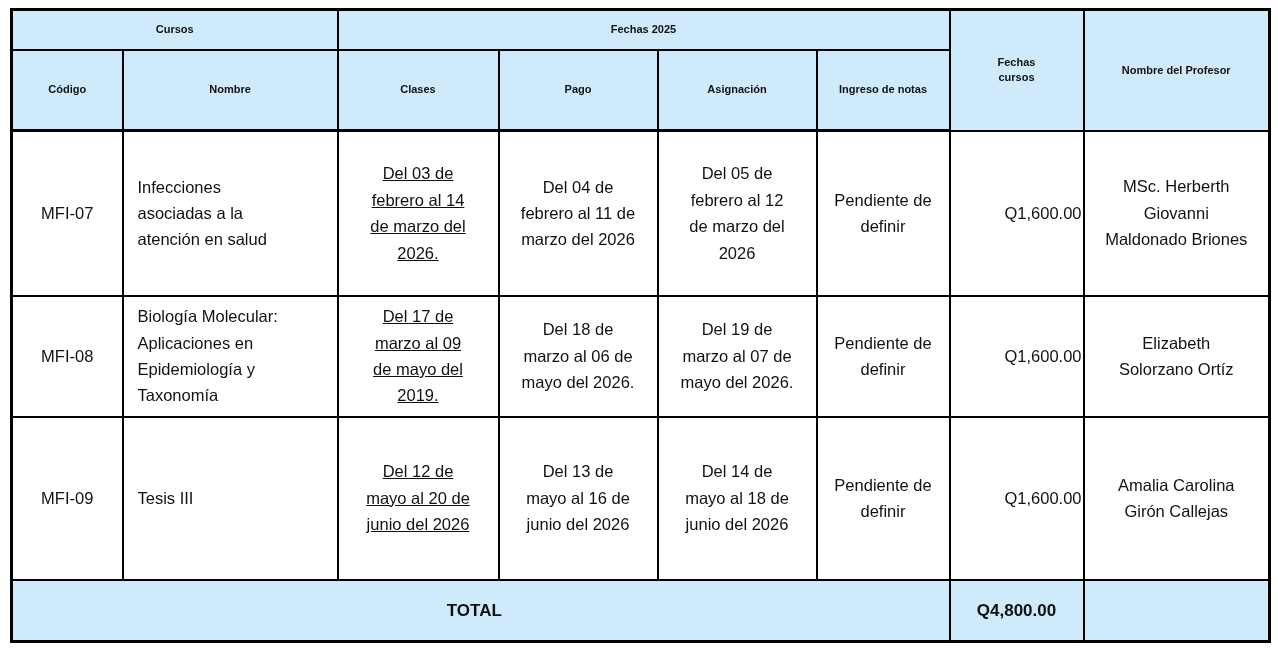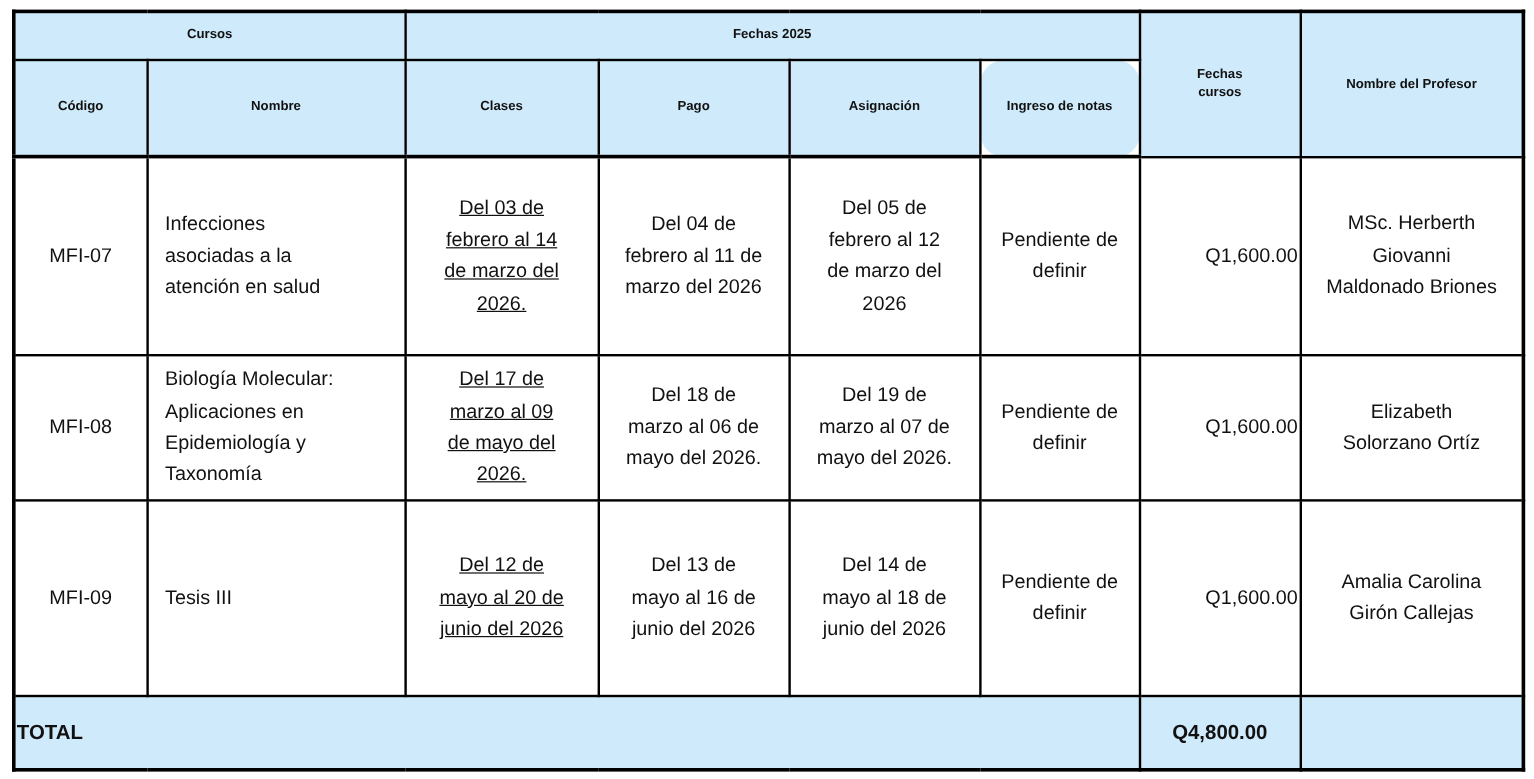--- a/index.html
+++ b/index.html
@@ -35,38 +35,38 @@
     font-size: 16.5px;
     line-height: 1.6;
   }
   tr.hrow1 { height: 40px; }
   tr.hrow2 { height: 81px; }
   tr.brow1 { height: 165px; }
   tr.brow2 { height: 121px; }
   tr.brow3 { height: 163px; }
   tr.trow  { height: 62px; }
 
-  th.h-ingreso { padding: 0 6px; border-radius: 20px; }
+  th.h-ingreso { padding: 0 6px; }
   th.h-costo   { padding: 0 30px; }
   th.h-prof    { padding: 0 18px; }
 
   td.c-codigo  { text-align: center; }
   td.c-nombre  { text-align: left; padding: 0 56px 0 14px; }
   td.c-date    { text-align: center; padding: 0 26px; text-decoration: underline; }
   td.c-date-n  { text-align: center; padding: 0 21px; }
   td.c-ingreso { text-align: center; padding: 0 4px; }
   td.c-costo   { text-align: right; }
   td.c-prof    { text-align: center; padding: 0 20px; }
 
   tr.trow td {
     background: var(--header-fill);
     font-weight: bold;
     font-size: 17px;
   }
-  td.total-label { text-align: left; padding-right: 14px; }
+  td.total-label { text-align: center; padding-right: 14px; }
   td.total-amount { text-align: center; }
 </style>
 </head>
 <body>
 
 <div class="page">
   <table class="schedule">
     <colgroup>
       <col style="width:111px">
       <col style="width:215px">
@@ -102,21 +102,21 @@
       <td class="c-date-n">Del 04 de febrero al 11 de marzo del 2026</td>
       <td class="c-date-n">Del 05 de febrero al 12 de marzo del 2026</td>
       <td class="c-ingreso">Pendiente de definir</td>
       <td class="c-costo">Q1,600.00</td>
       <td class="c-prof">MSc. Herberth Giovanni Maldonado Briones</td>
     </tr>
 
     <tr class="brow2">
       <td class="c-codigo">MFI-08</td>
       <td class="c-nombre">Biología Molecular: Aplicaciones en Epidemiología y Taxonomía</td>
-      <td class="c-date">Del 17 de marzo al 09 de mayo del 2026.</td>
+      <td class="c-date">Del 17 de marzo al 09 de mayo del 2019.</td>
       <td class="c-date-n">Del 18 de marzo al 06 de mayo del 2026.</td>
       <td class="c-date-n">Del 19 de marzo al 07 de mayo del 2026.</td>
       <td class="c-ingreso">Pendiente de definir</td>
       <td class="c-costo">Q1,600.00</td>
       <td class="c-prof">Elizabeth Solorzano Ortíz</td>
     </tr>
 
     <tr class="brow3">
       <td class="c-codigo">MFI-09</td>
       <td class="c-nombre">Tesis III</td>

